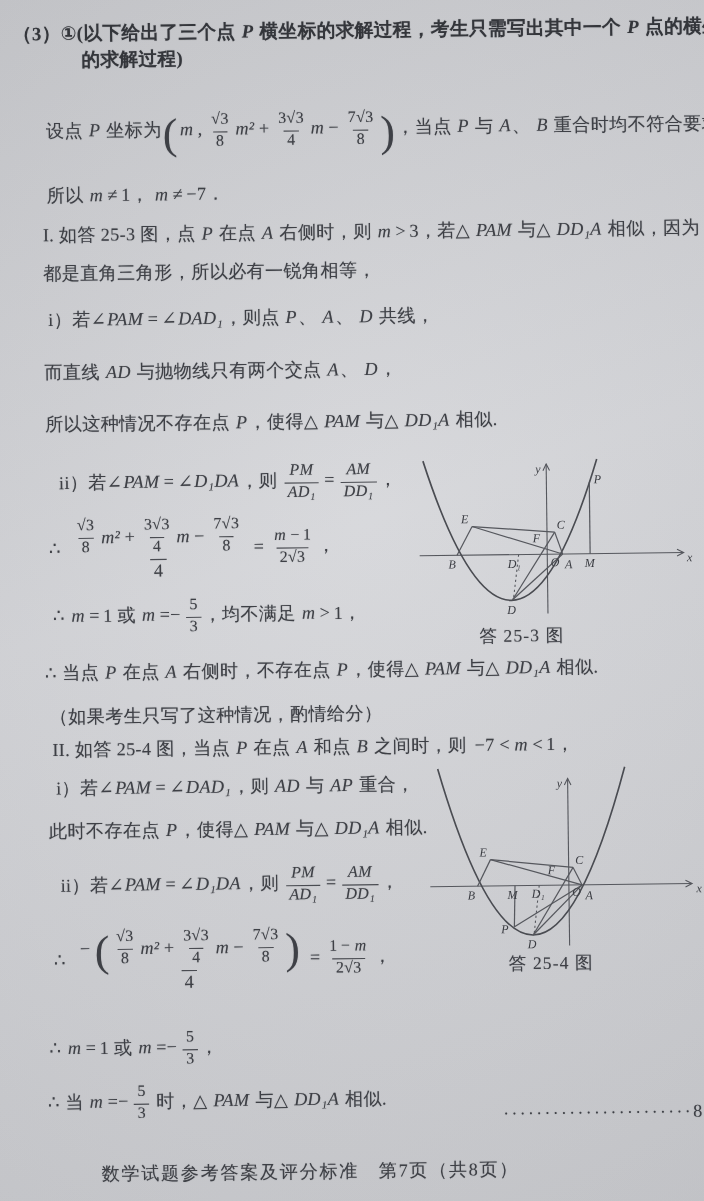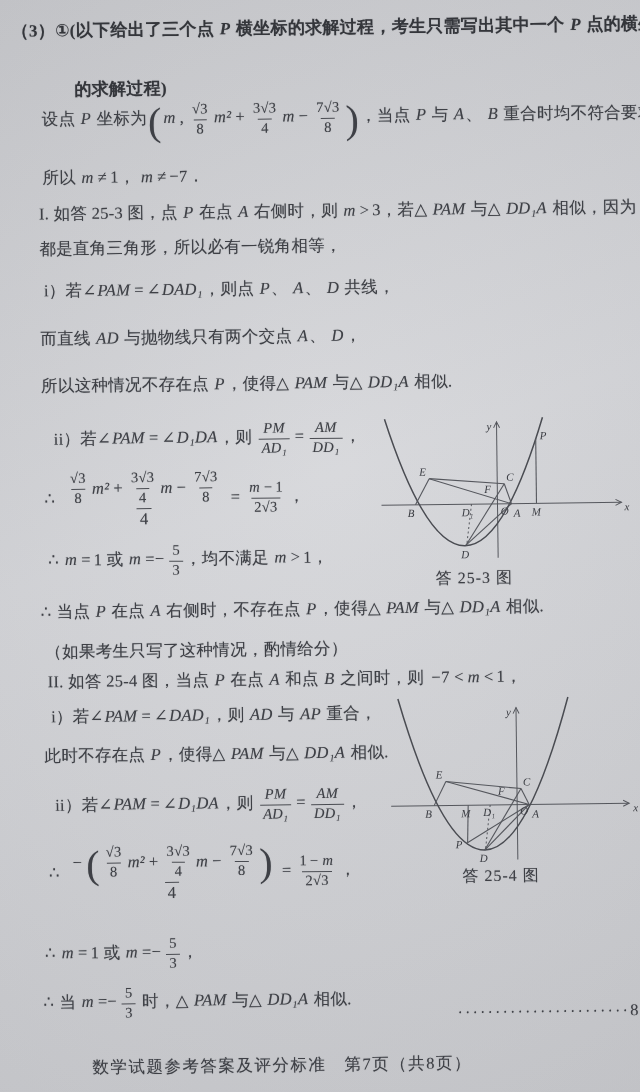--- a/index.html
+++ b/index.html
@@ -42,21 +42,21 @@
   .score-dots{letter-spacing:2.5px;font-size:15px;}
   .footer{letter-spacing:1.5px;font-size:16.5px;}
 </style>
 </head>
 <body>
 
 <div class="page">
   <div class="content">
 
     <div class="line bold" style="left:18px;top:16px"><span class="cn">（3）①(以下给出了三个点 </span><span class="it">P</span><span class="cn"> 横坐标的求解过程，考生只需写出其中一个 </span><span class="it">P</span><span class="cn"> 点的横坐标</span></div>
-    <div class="line bold" style="left:80px;top:75px"><span class="cn">的求解过程)</span></div>
+    <div class="line bold" style="left:80px;top:40px"><span class="cn">的求解过程)</span></div>
     <div class="line" style="left:47px;top:100px"><span class="cn">设点 </span><span class="it">P</span><span class="cn"> 坐标为</span><span class="bigp">(</span><span class="it">m</span><span class="op">,</span><span class="frac">
           <span class="num">√3</span>
           <span class="den">8</span>
         </span><span class="it">m²</span><span class="op">+</span><span class="frac">
           <span class="num">3√3</span>
           <span class="den">4</span>
         </span><span class="it">m</span><span class="op">−</span><span class="frac">
           <span class="num">7√3</span>
           <span class="den">8</span>
         </span><span class="bigp">)</span><span class="cn">，当点 </span><span class="it">P</span><span class="cn"> 与 </span><span class="it">A</span><span class="cn">、 </span><span class="it">B</span><span class="cn"> 重合时均不符合要求</span></div>

